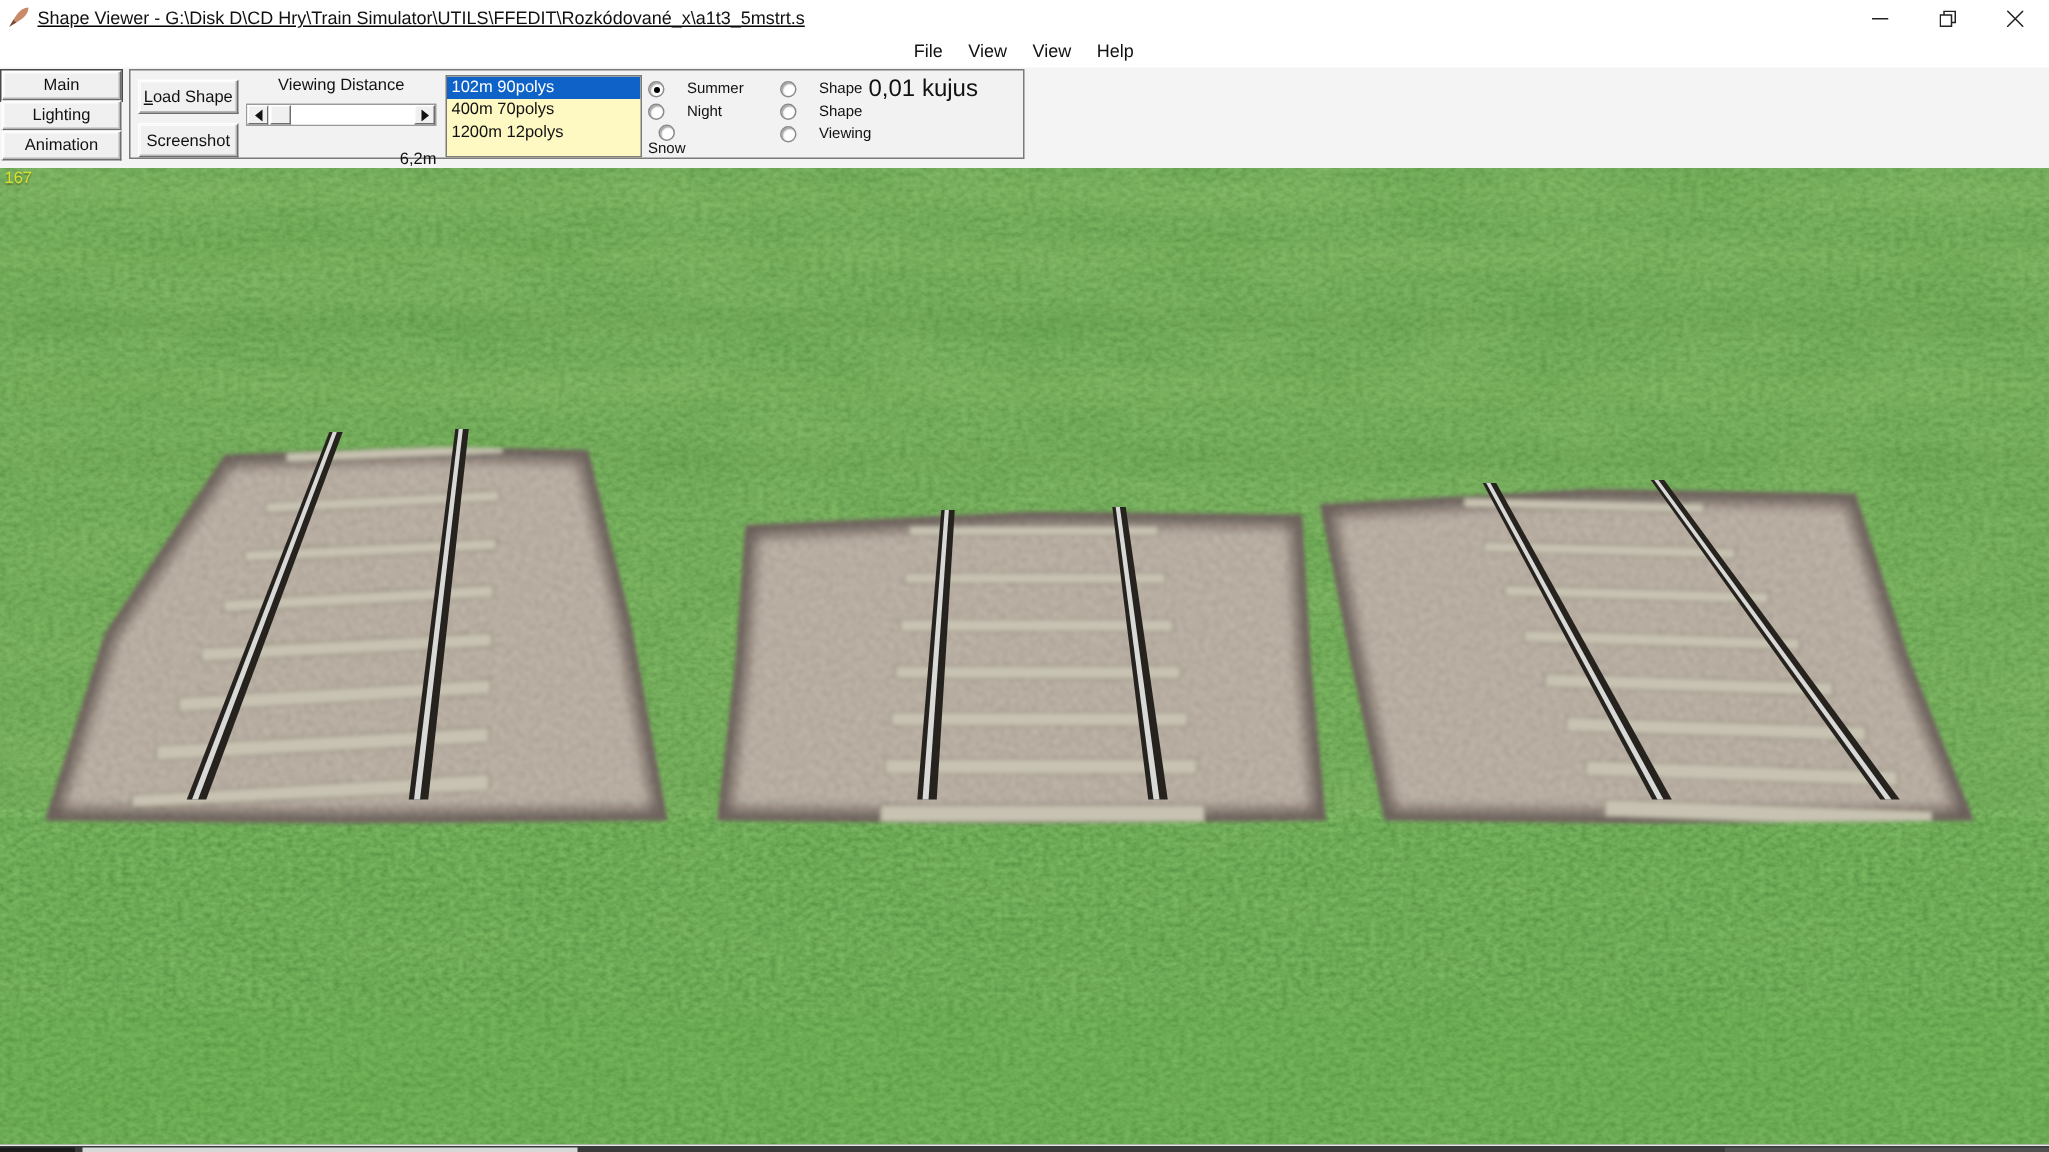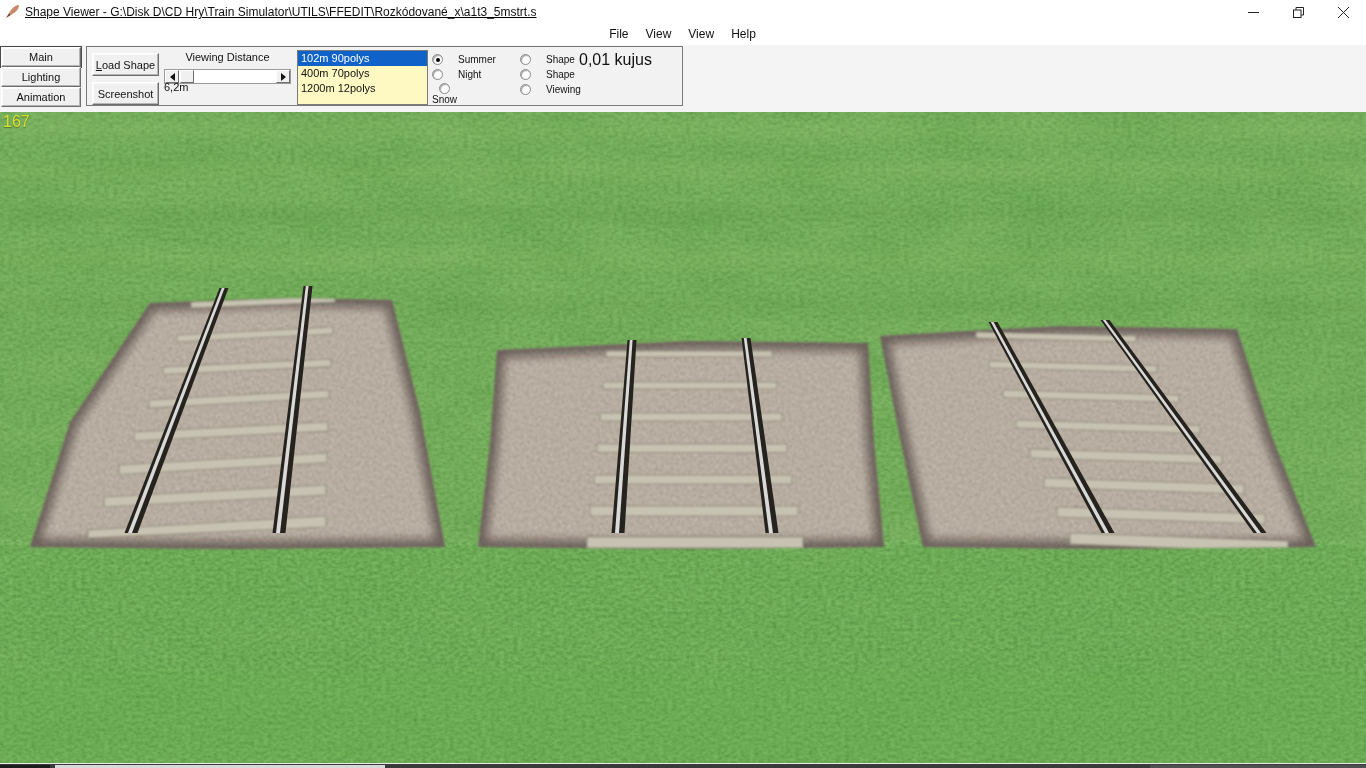--- a/index.html
+++ b/index.html
@@ -22,21 +22,21 @@
   .toolbar { height:67px; background:#f4f4f4; position:relative; font-size:11px; color:#111; }
   .btn95 { background:#f0f0f0; border:1px solid; border-color:#ffffff #6e6e6e #6e6e6e #ffffff;
            box-shadow: inset -1px -1px 0 #b5b5b5, inset 1px 1px 0 #fbfbfb;
            display:flex; align-items:center; justify-content:center; font-size:11px; color:#111; }
   .btn-default { outline:1px solid #4a4a4a; }
   .tabstack .btn95 { position:absolute; left:1px; width:80px; height:20px; }
   .groupframe { position:absolute; left:86px; top:1px; width:597px; height:60px;
                 border:1px solid #7a7a7a; background:#f2f2f2; }
   .gf-btn { position:absolute; left:5px; width:67px; height:23px; }
   .vd-label { position:absolute; left:77px; top:4px; width:127px; text-align:center; }
-  .vd-value { position:absolute; left:77px; top:34px; width:127px; text-align:left; }
+  .vd-value { position:absolute; left:77px; top:53px; width:127px; text-align:right; }
   .hscroll { position:absolute; left:77px; top:22px; width:127px; height:15px; display:flex; border:1px solid #9a9a9a; background:#fff; }
   .sb-btn { width:14px; height:13px; flex:0 0 auto; background:#f0f0f0;
             border:1px solid; border-color:#fff #6e6e6e #6e6e6e #fff;
             display:flex; align-items:center; justify-content:center; }
   .sb-track { flex:1; position:relative; background:#fff; }
   .sb-thumb { position:absolute; left:1px; top:0; width:14px; height:13px; background:#f0f0f0;
               border:1px solid; border-color:#fff #6e6e6e #6e6e6e #fff; }
   .tri-l { width:0; height:0; border:4px solid transparent; border-right:5px solid #111; margin-left:-4px; }
   .tri-r { width:0; height:0; border:4px solid transparent; border-left:5px solid #111; margin-right:-4px; }
 
@@ -49,21 +49,21 @@
   .radio-row { position:absolute; display:flex; align-items:center; height:13px; }
   .radio { width:11px; height:11px; border-radius:50%; background:#fff; border:1px solid #8a8a8a;
            box-shadow: inset 1px 1px 1px rgba(90,90,90,0.55); position:relative; flex:0 0 auto; }
   .radio.checked::after { content:""; position:absolute; left:3px; top:3px; width:4px; height:4px;
            border-radius:50%; background:#000; }
   .radio-row span { margin-left:15px; font-size:10px; }
   .status-value { position:absolute; left:492px; top:4px; font-size:16px; }
 
   
   .viewport { position:relative; width:1366px; height:651px; background:#5f9e49; overflow:hidden; }
-  .frame-label { position:absolute; left:3px; top:1px; font-size:16px; color:#d8e22c;
+  .frame-label { position:absolute; left:3px; top:1px; font-size:11px; color:#d8e22c;
                  text-shadow:0 1px 1px rgba(60,70,20,0.6); z-index:5; }
 
   
   .taskbar { height:5px; background:#3a3a3a; position:relative; border-top:1px solid #e9e9e9; }
   .tb-seg { position:absolute; top:1px; height:4px; }
 </style>
 </head>
 <body>
 
 <div class="window">

